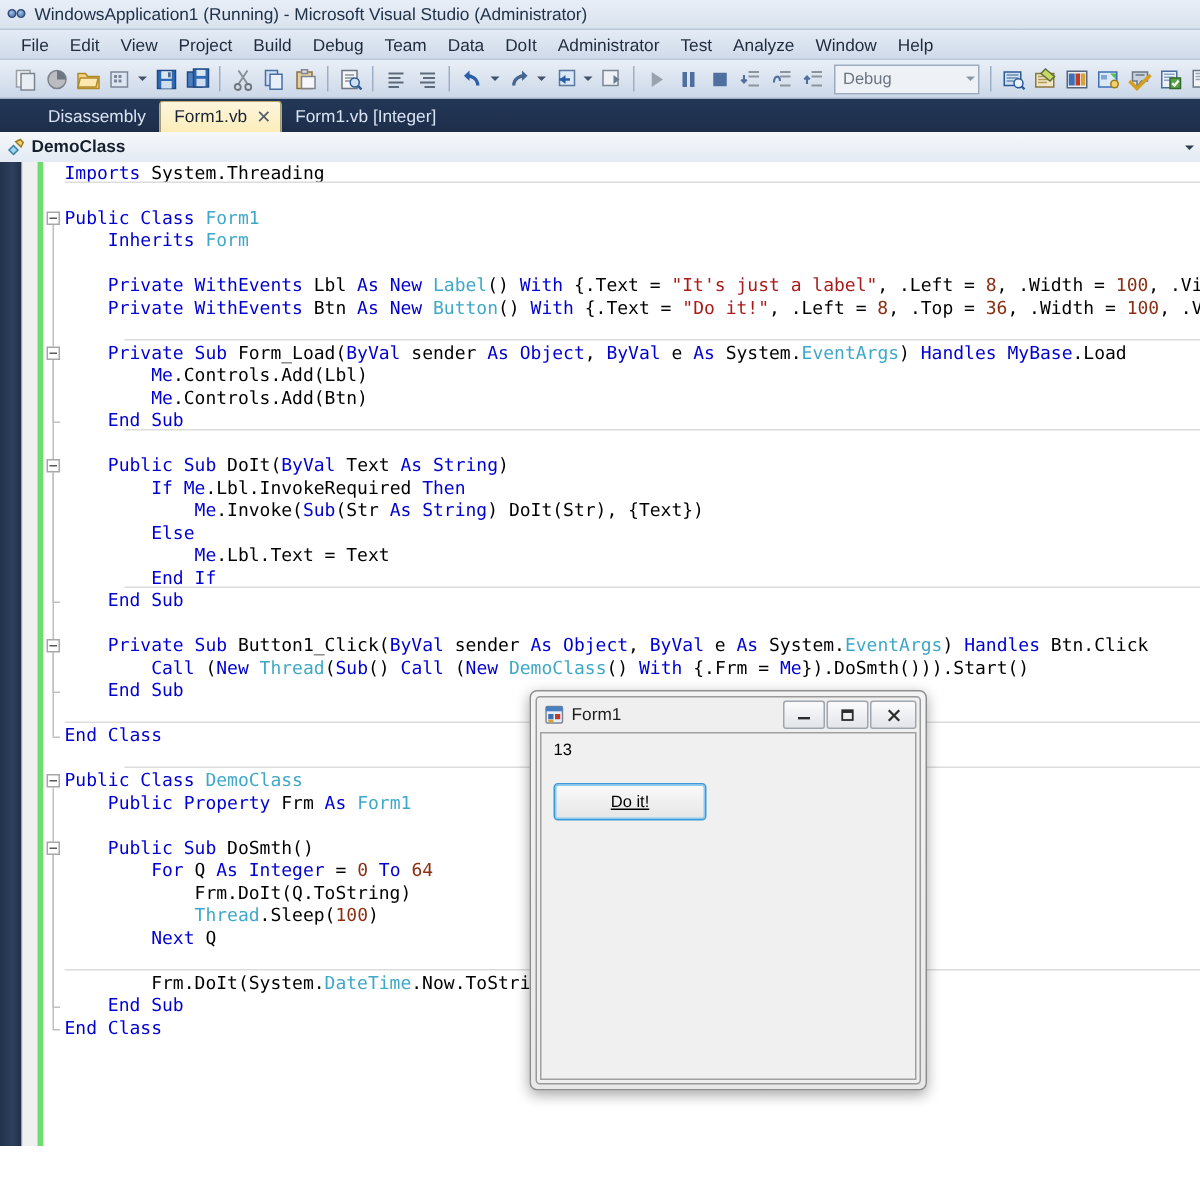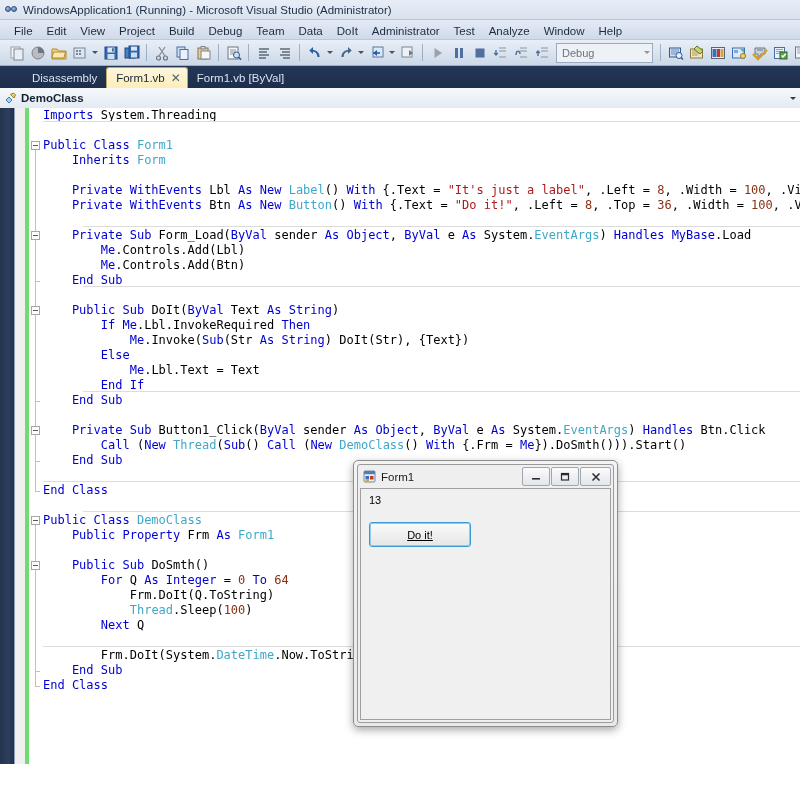--- a/index.html
+++ b/index.html
@@ -386,21 +386,21 @@
 
   <div class="tabstrip" id="tabstrip">
       <div class="tab">
         <span>Disassembly</span>
       </div>
       <div class="tab active">
         <span>Form1.vb</span>
         <span class="x">✕</span>
       </div>
       <div class="tab">
-        <span>Form1.vb [ByVal]</span>
+        <span>Form1.vb [Integer]</span>
       </div>
     </div>
 
   <div class="navbar">
     <div class="navcell">
       <span class="nicon">
         <svg width="13" height="13" viewBox="0 0 13 13">
           <path d="M2 8 L5 5 L8 8 L5 11 Z" fill="#9fd4f0" stroke="#3a7fa8"></path>
           <path d="M6.5 2.5 L9.5 1 L11.5 3 L10 6 Z" fill="#f2d06b" stroke="#9a7c20"></path>
         </svg>

